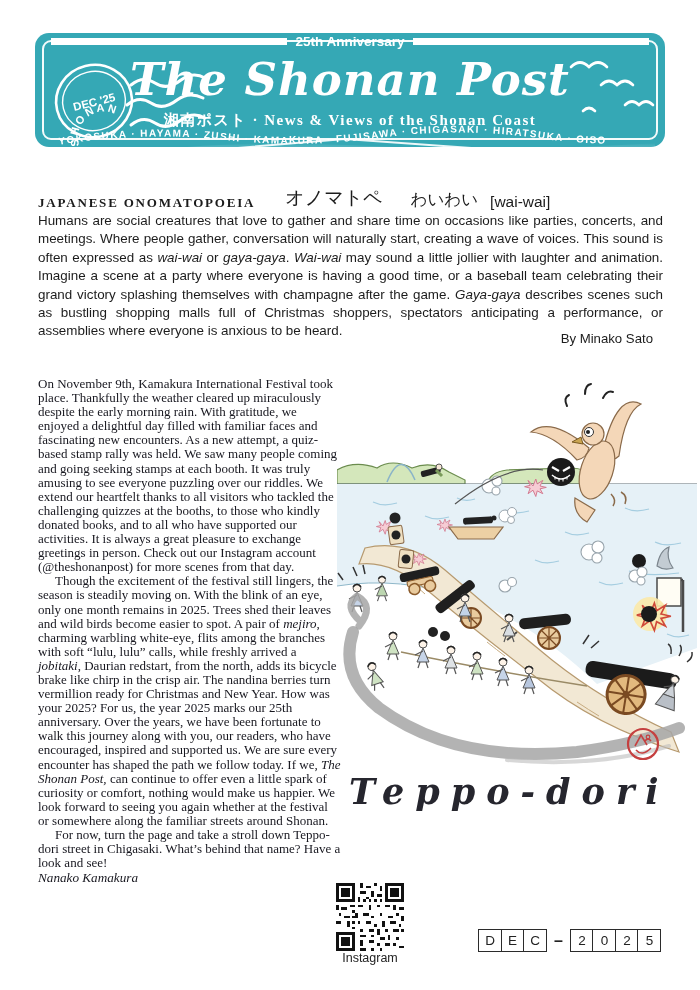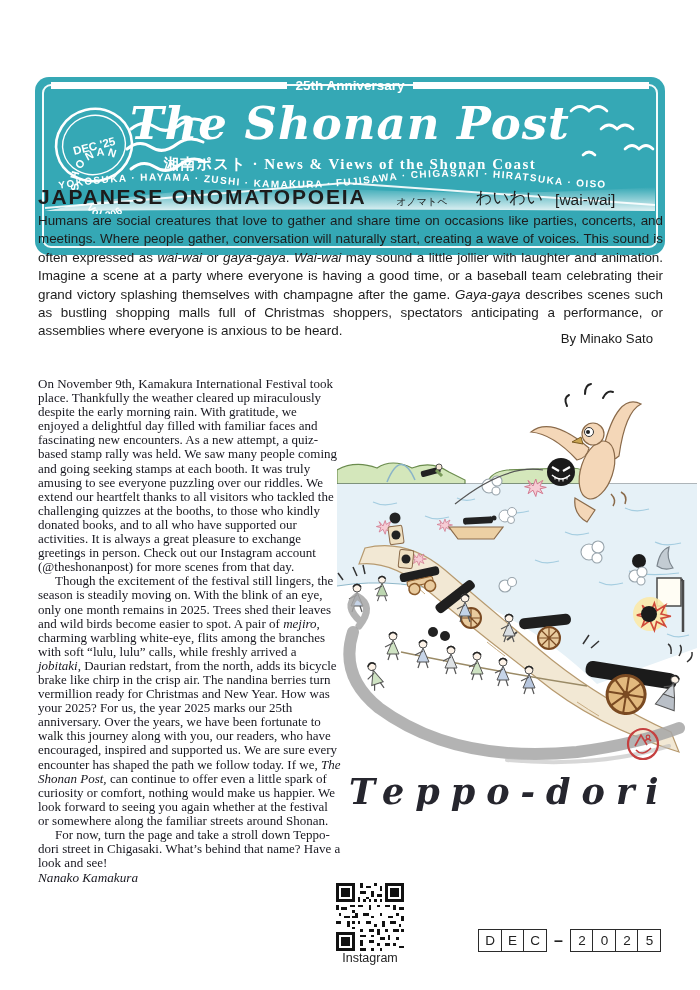--- a/index.html
+++ b/index.html
@@ -1,37 +1,37 @@
 <!DOCTYPE html>
 <html><head>
 <meta charset="utf-8">
 <style>
   html,body{margin:0;padding:0;background:#888;}
   #page{position:relative;width:700px;height:990px;background:#ffffff;margin:0 auto;
         font-family:"Liberation Sans",sans-serif;color:#1c1c1c;overflow:hidden;}
   .abs{position:absolute;}
 
   
-  #banner{left:35px;top:33px;width:630px;height:178px;background:#35a8b5;border-radius:14px;margin-top:44px;}
+  #banner{left:35px;top:33px;width:630px;height:114px;background:#35a8b5;border-radius:14px;}
   #banner-inner{position:absolute;left:7px;top:7px;right:7px;bottom:7px;
                 border:2.5px solid rgba(255,255,255,.95);border-radius:9px;pointer-events:none;}
   #anniv-row{position:absolute;top:1px;left:16px;right:16px;display:flex;align-items:center;gap:8px;}
   #anniv-row .bar{flex:1;height:7px;background:#fff;}
   #anniv-row span{color:#fff;font-weight:bold;font-size:13.5px;white-space:nowrap;}
   #logo{position:absolute;left:0;right:0;top:24px;text-align:center;color:#fff;
         font-family:"DejaVu Serif",serif;font-style:italic;font-weight:bold;
         font-size:45px;letter-spacing:1px;line-height:1;}
   #banner-sub{position:absolute;left:0;right:0;top:78px;text-align:center;color:#fff;
         font-family:"Liberation Serif",serif;font-weight:bold;font-size:15px;letter-spacing:1.5px;}
   #banner-svg{position:absolute;left:0;top:0;pointer-events:none;}
 
   
   #headline{left:38px;top:185px;display:flex;align-items:flex-end;white-space:nowrap;}
-  #headline .en{font-weight:bold;font-size:21px;letter-spacing:1.8px;}
-  #headline .kata{font-size:10px;margin-left:30px;}
+  #headline .en{font-weight:bold;font-size:13px;letter-spacing:1.8px;font-family:Liberation Serif, serif;}
+  #headline .kata{font-size:19px;margin-left:30px;}
   #headline .hira{font-size:16.5px;margin-left:28px;}
   #headline .romaji{font-size:15.5px;margin-left:12px;}
   #intro{left:38px;top:212px;width:625px;font-size:13.4px;line-height:18.4px;text-align:justify;}
   #intro i, .rich i{font-style:italic;}
   #byline{top:331px;right:47px;font-size:13.2px;}
 
   
   #foreword-title{left:38px;top:345px;width:303px;text-align:center;font-size:20px;letter-spacing:.5px;color:#222;}
   #col{left:38px;top:377px;width:303px;font-family:"Liberation Serif",serif;
        font-size:13px;line-height:14.1px;color:#17171f;}

